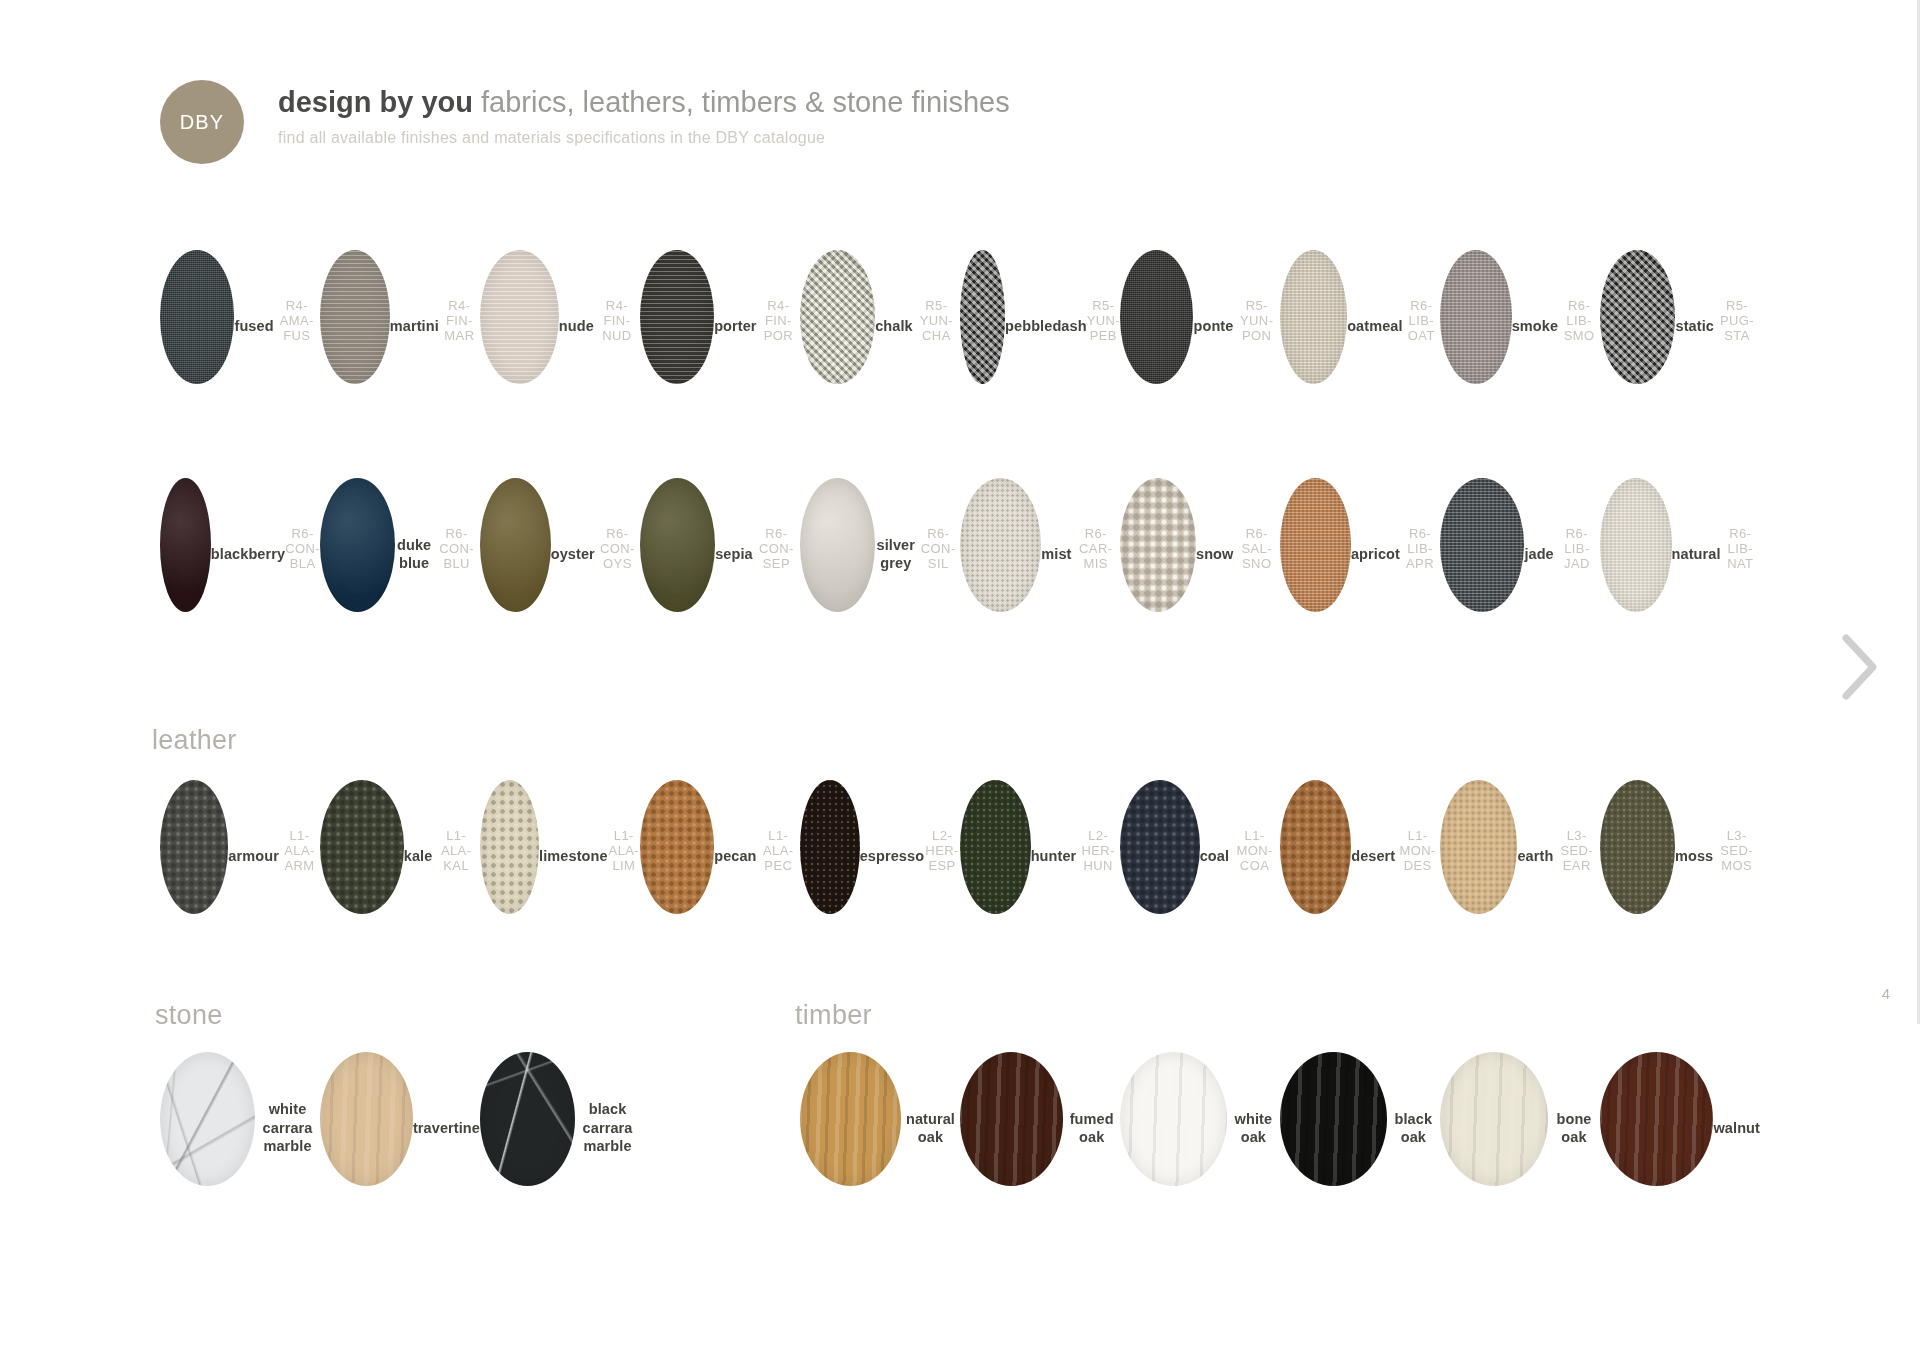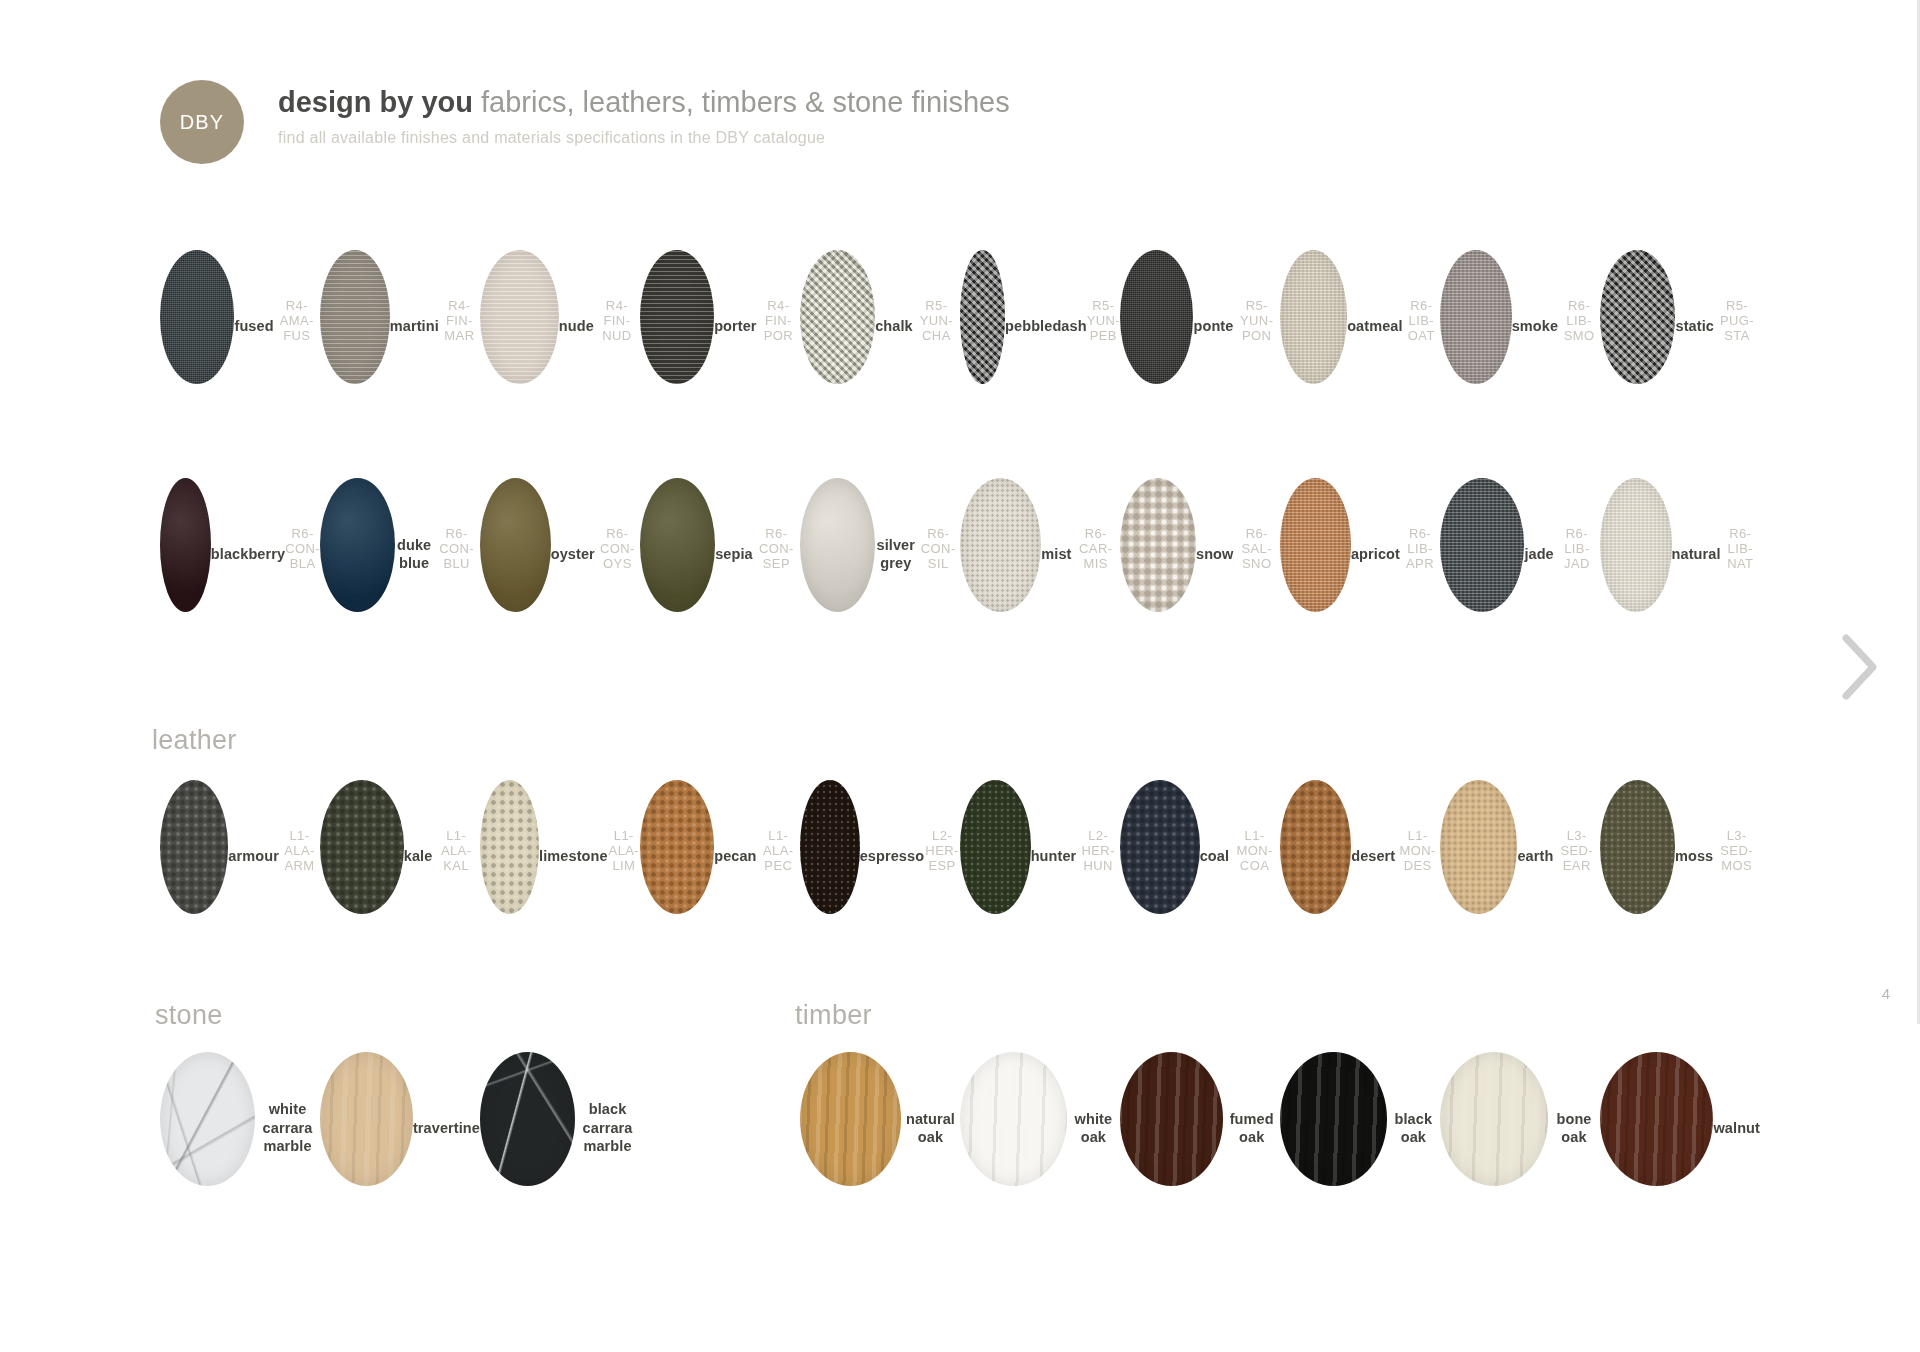--- a/index.html
+++ b/index.html
@@ -361,26 +361,26 @@
       </div>
     </div>
 
   <div class="section-label" style="left:795px; top:1000px;">timber</div>
   <div class="swatch-row" id="row-timber" style="left:800px; top:1052px;">
       <div class="swatch">
         <div class="disc tx-woodgrain" style="background-color: rgb(199, 151, 82);"></div>
         <div class="sw-name">natural oak</div>
       </div>
       <div class="swatch">
+        <div class="disc tx-woodgrain" style="background-color: rgb(67, 32, 19);"></div>
+        <div class="sw-name">fumed oak</div>
+      </div>
+      <div class="swatch">
         <div class="disc tx-woodgrain-soft" style="background-color: rgb(247, 246, 243);"></div>
         <div class="sw-name">white oak</div>
-      </div>
-      <div class="swatch">
-        <div class="disc tx-woodgrain" style="background-color: rgb(67, 32, 19);"></div>
-        <div class="sw-name">fumed oak</div>
       </div>
       <div class="swatch">
         <div class="disc tx-woodgrain" style="background-color: rgb(17, 17, 16);"></div>
         <div class="sw-name">black oak</div>
       </div>
       <div class="swatch">
         <div class="disc tx-woodgrain-soft" style="background-color: rgb(234, 229, 213);"></div>
         <div class="sw-name">bone oak</div>
       </div>
       <div class="swatch">

